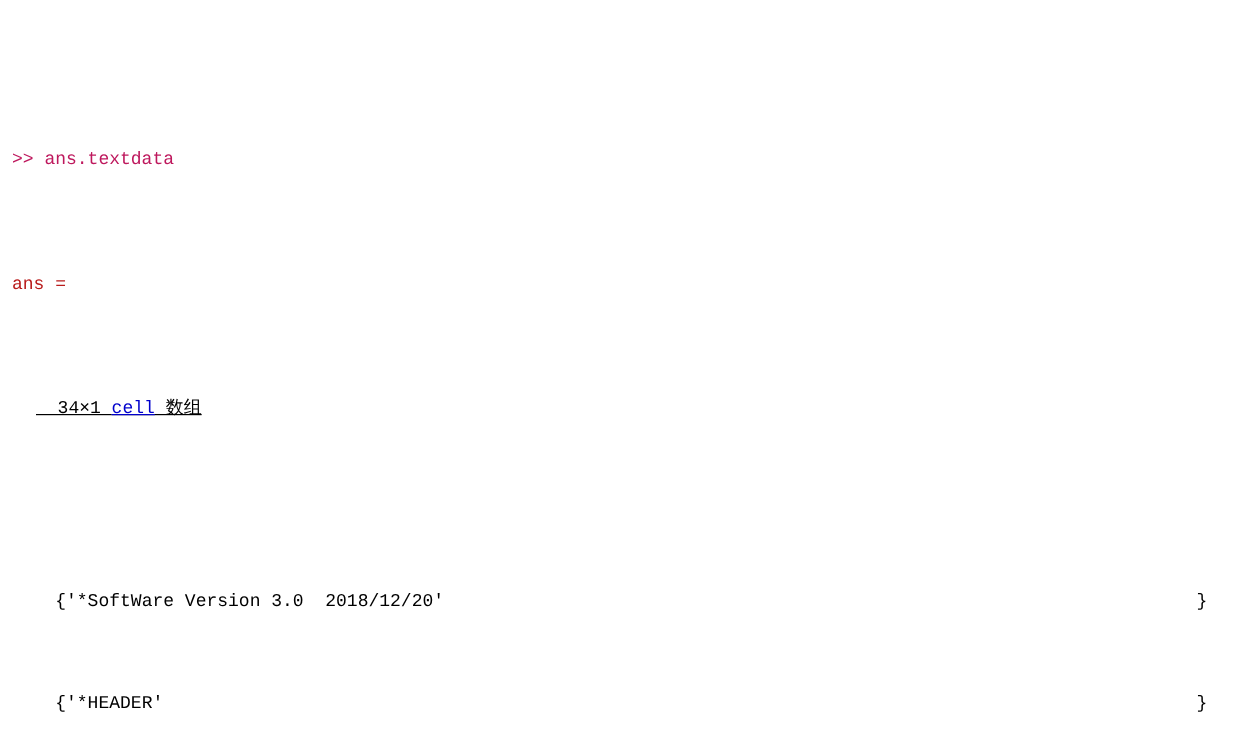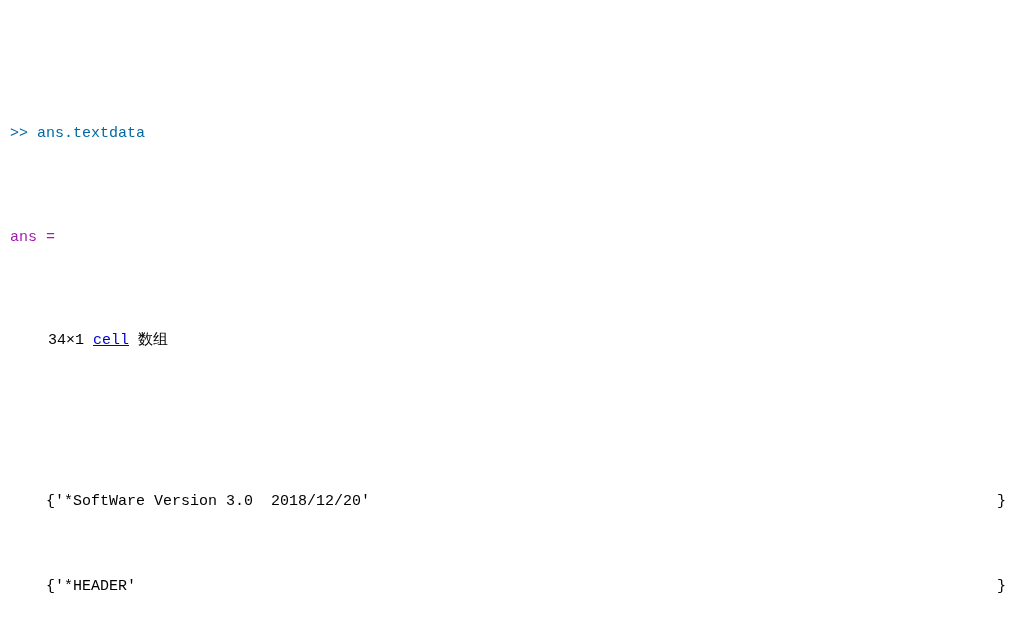--- a/index.html
+++ b/index.html
@@ -12,29 +12,30 @@
       font-size: 15px;
       background: #ffffff;
       color: #000000;
       padding: 6px 10px;
       white-space: pre;
       line-height: 1.9;
       overflow: hidden;
       position: relative;
     }
     .prompt {
-      color: #0369a1;
+      color: #be185d;
     }
     .ans-label {
-      color: #a21caf;
+      color: #b91c1c;
       margin-top: 18px;
     }
     .cell-info {
       margin-top: 18px;
       margin-left: 20px;
+      text-decoration: underline;
     }
     .cell-link {
       color: #0000cc;
       text-decoration: underline;
     }
     .cell-block {
       margin-top: 18px;
       margin-left: 36px;
     }
     .cell-row {

